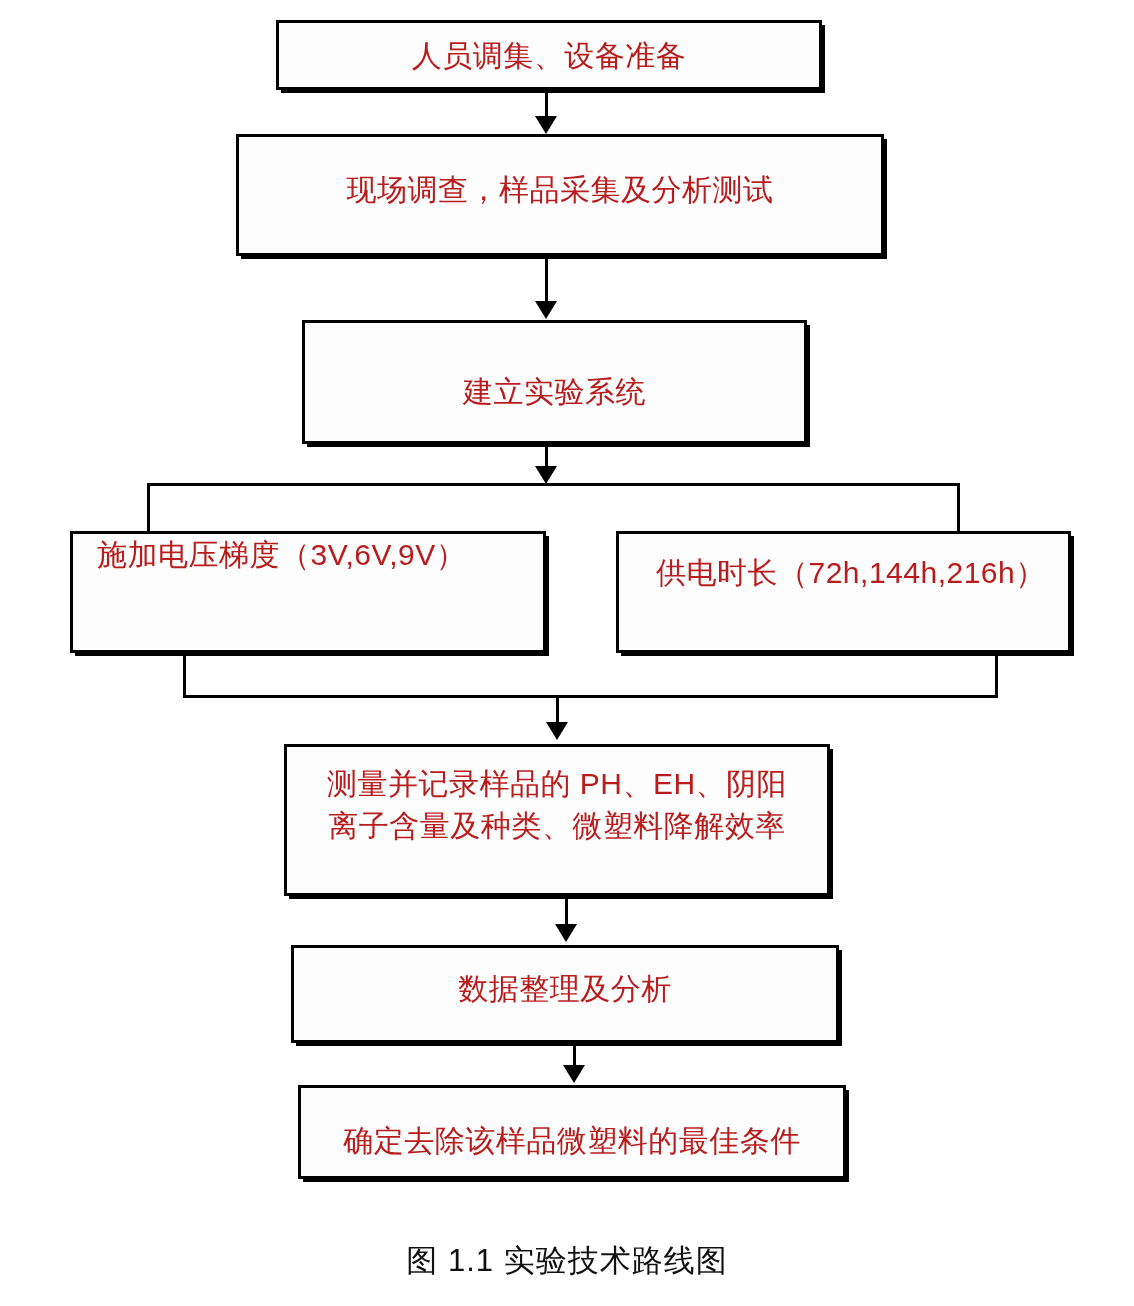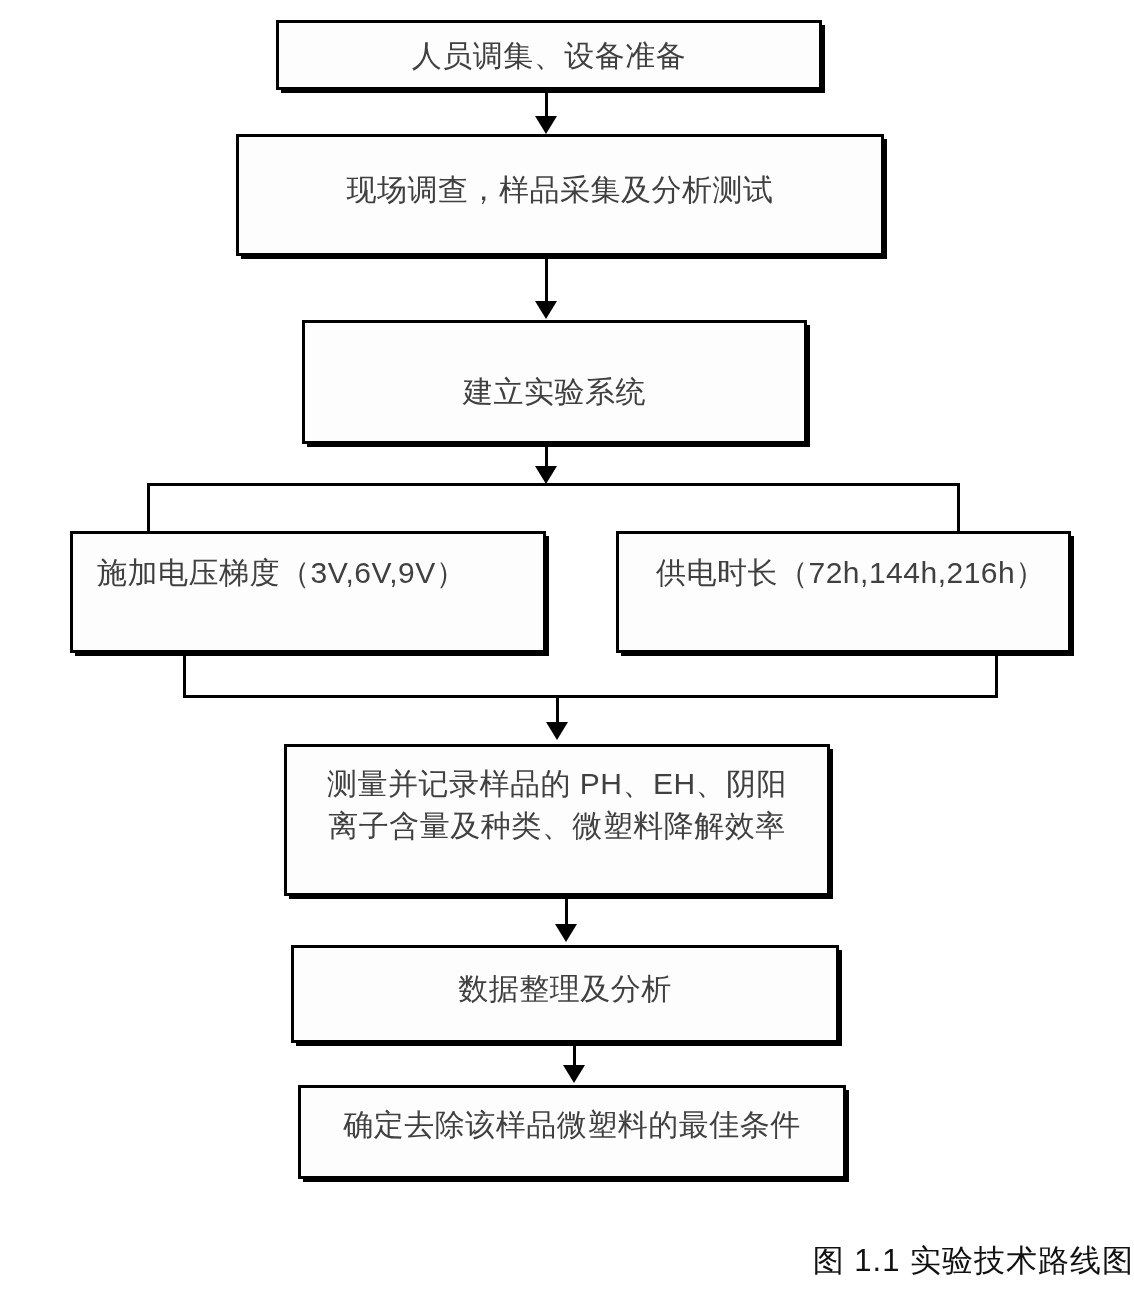--- a/index.html
+++ b/index.html
@@ -25,51 +25,51 @@
     border: 3px solid #000000;
     box-shadow: 4px 4px 0 -1px #000000;
     display: flex;
     justify-content: center;
   }
   .node .label {
     display: block;
     font-size: 30px;
     line-height: 42px;
     letter-spacing: 0.5px;
-    color: #404040;
+    color: #b91c1c;
     white-space: pre-line;
     text-align: center;
   }
   
   #node-1 { left: 276px;  top: 20px;   width: 546px; height: 70px;  }
   #node-1 .label { padding-top: 12px; }
 
   #node-2 { left: 236px;  top: 134px;  width: 648px; height: 122px; }
   #node-2 .label { padding-top: 32px; }
 
   #node-3 { left: 302px;  top: 320px;  width: 505px; height: 124px; align-items: center; }
   #node-3 .label { padding-top: 20px; }
 
   #node-4 { left: 70px;   top: 531px;  width: 476px; height: 122px; }
-  #node-4 .label { padding-top: 18px; text-align: left; }
+  #node-4 .label { text-align: left; }
   #node-4 { justify-content: flex-start; }
   #node-4 .label { padding-left: 24px; }
 
   #node-5 { left: 616px;  top: 531px;  width: 455px; height: 122px; }
   #node-5 { justify-content: flex-start; }
   #node-5 .label { padding-top: 18px; padding-left: 37px; text-align: right; }
 
   #node-6 { left: 284px;  top: 744px;  width: 546px; height: 152px; }
   #node-6 .label { padding-top: 16px; }
 
   #node-7 { left: 291px;  top: 945px;  width: 548px; height: 98px;  }
   #node-7 .label { padding-top: 20px; }
 
   #node-8 { left: 298px;  top: 1085px; width: 548px; height: 94px;  }
-  #node-8 .label { padding-top: 16px; text-align: right; }
+  #node-8 .label { padding-top: 32px; text-align: right; }
 
   
   .vline {
     position: absolute;
     width: 3px;
     background: #000000;
   }
   .hline {
     position: absolute;
     height: 3px;
@@ -82,21 +82,21 @@
     border-left: 11px solid transparent;
     border-right: 11px solid transparent;
     border-top: 18px solid #000000;
   }
   
   #caption {
     position: absolute;
     left: 0;
     top: 1240px;
     width: 1134px;
-    text-align: right;
+    text-align: center;
     font-size: 31px;
     letter-spacing: 1px;
     color: #111111;
   }
 </style>
 </head>
 <body>
 
 <div id="canvas">
 

